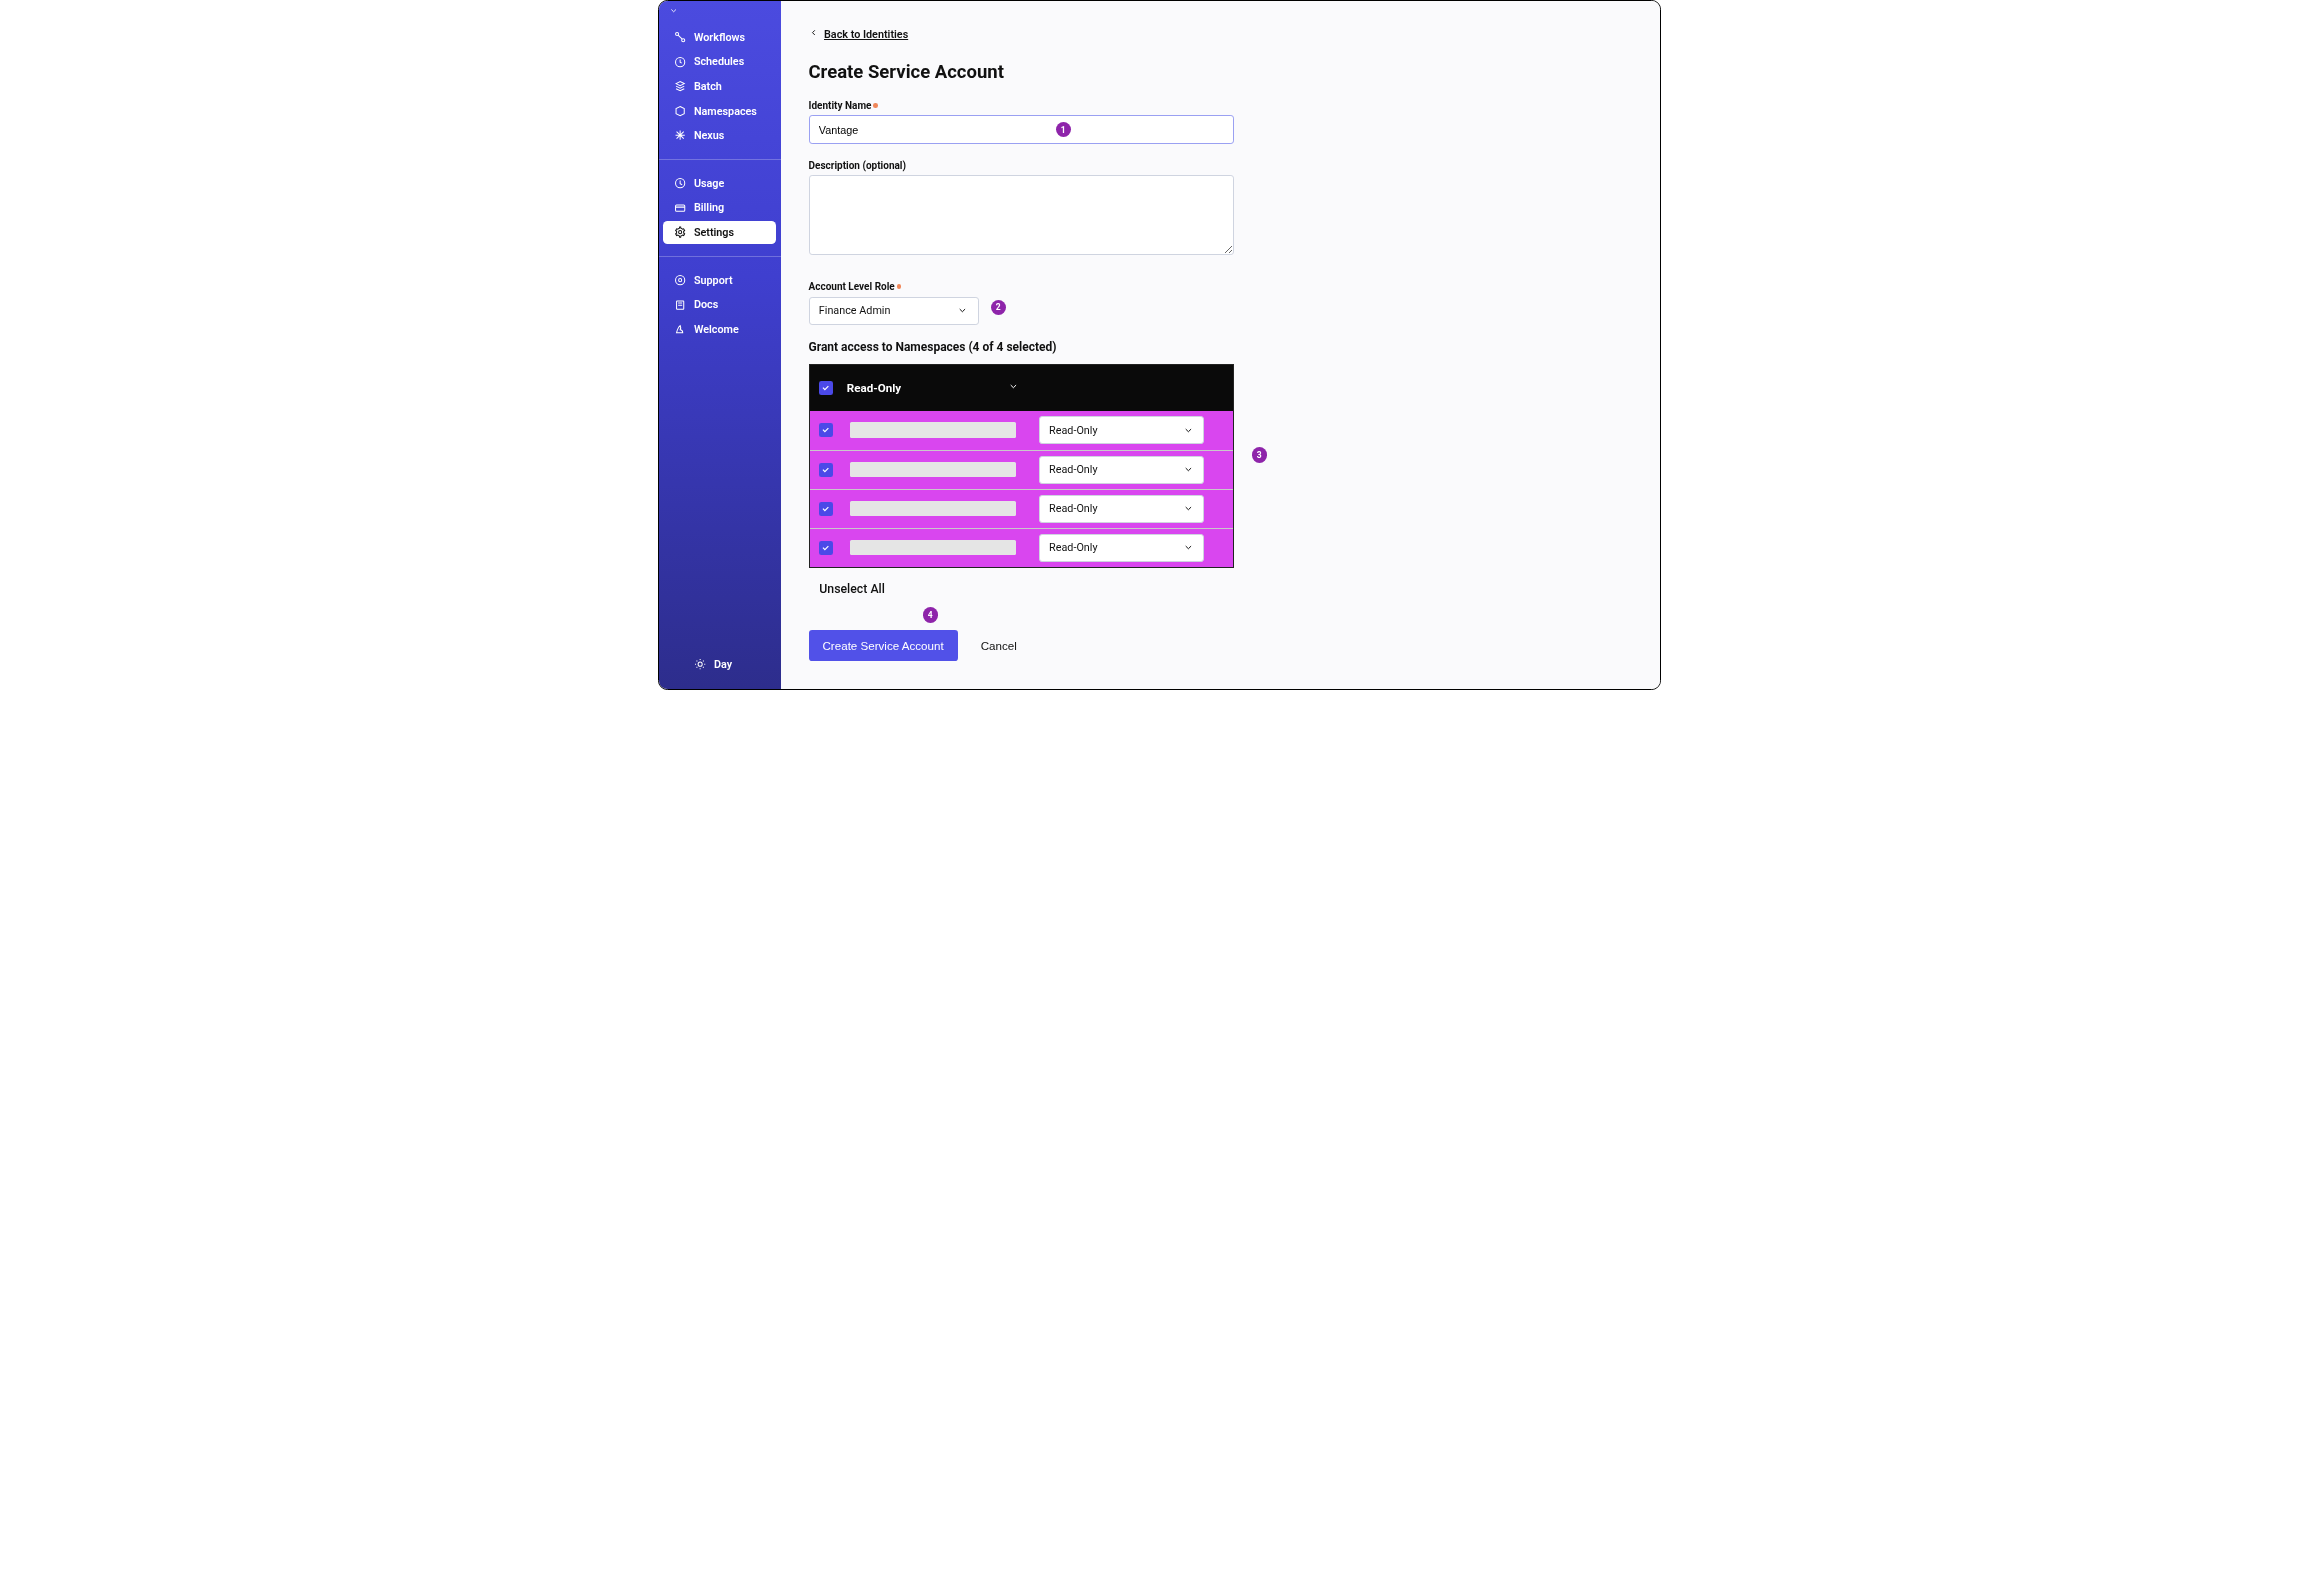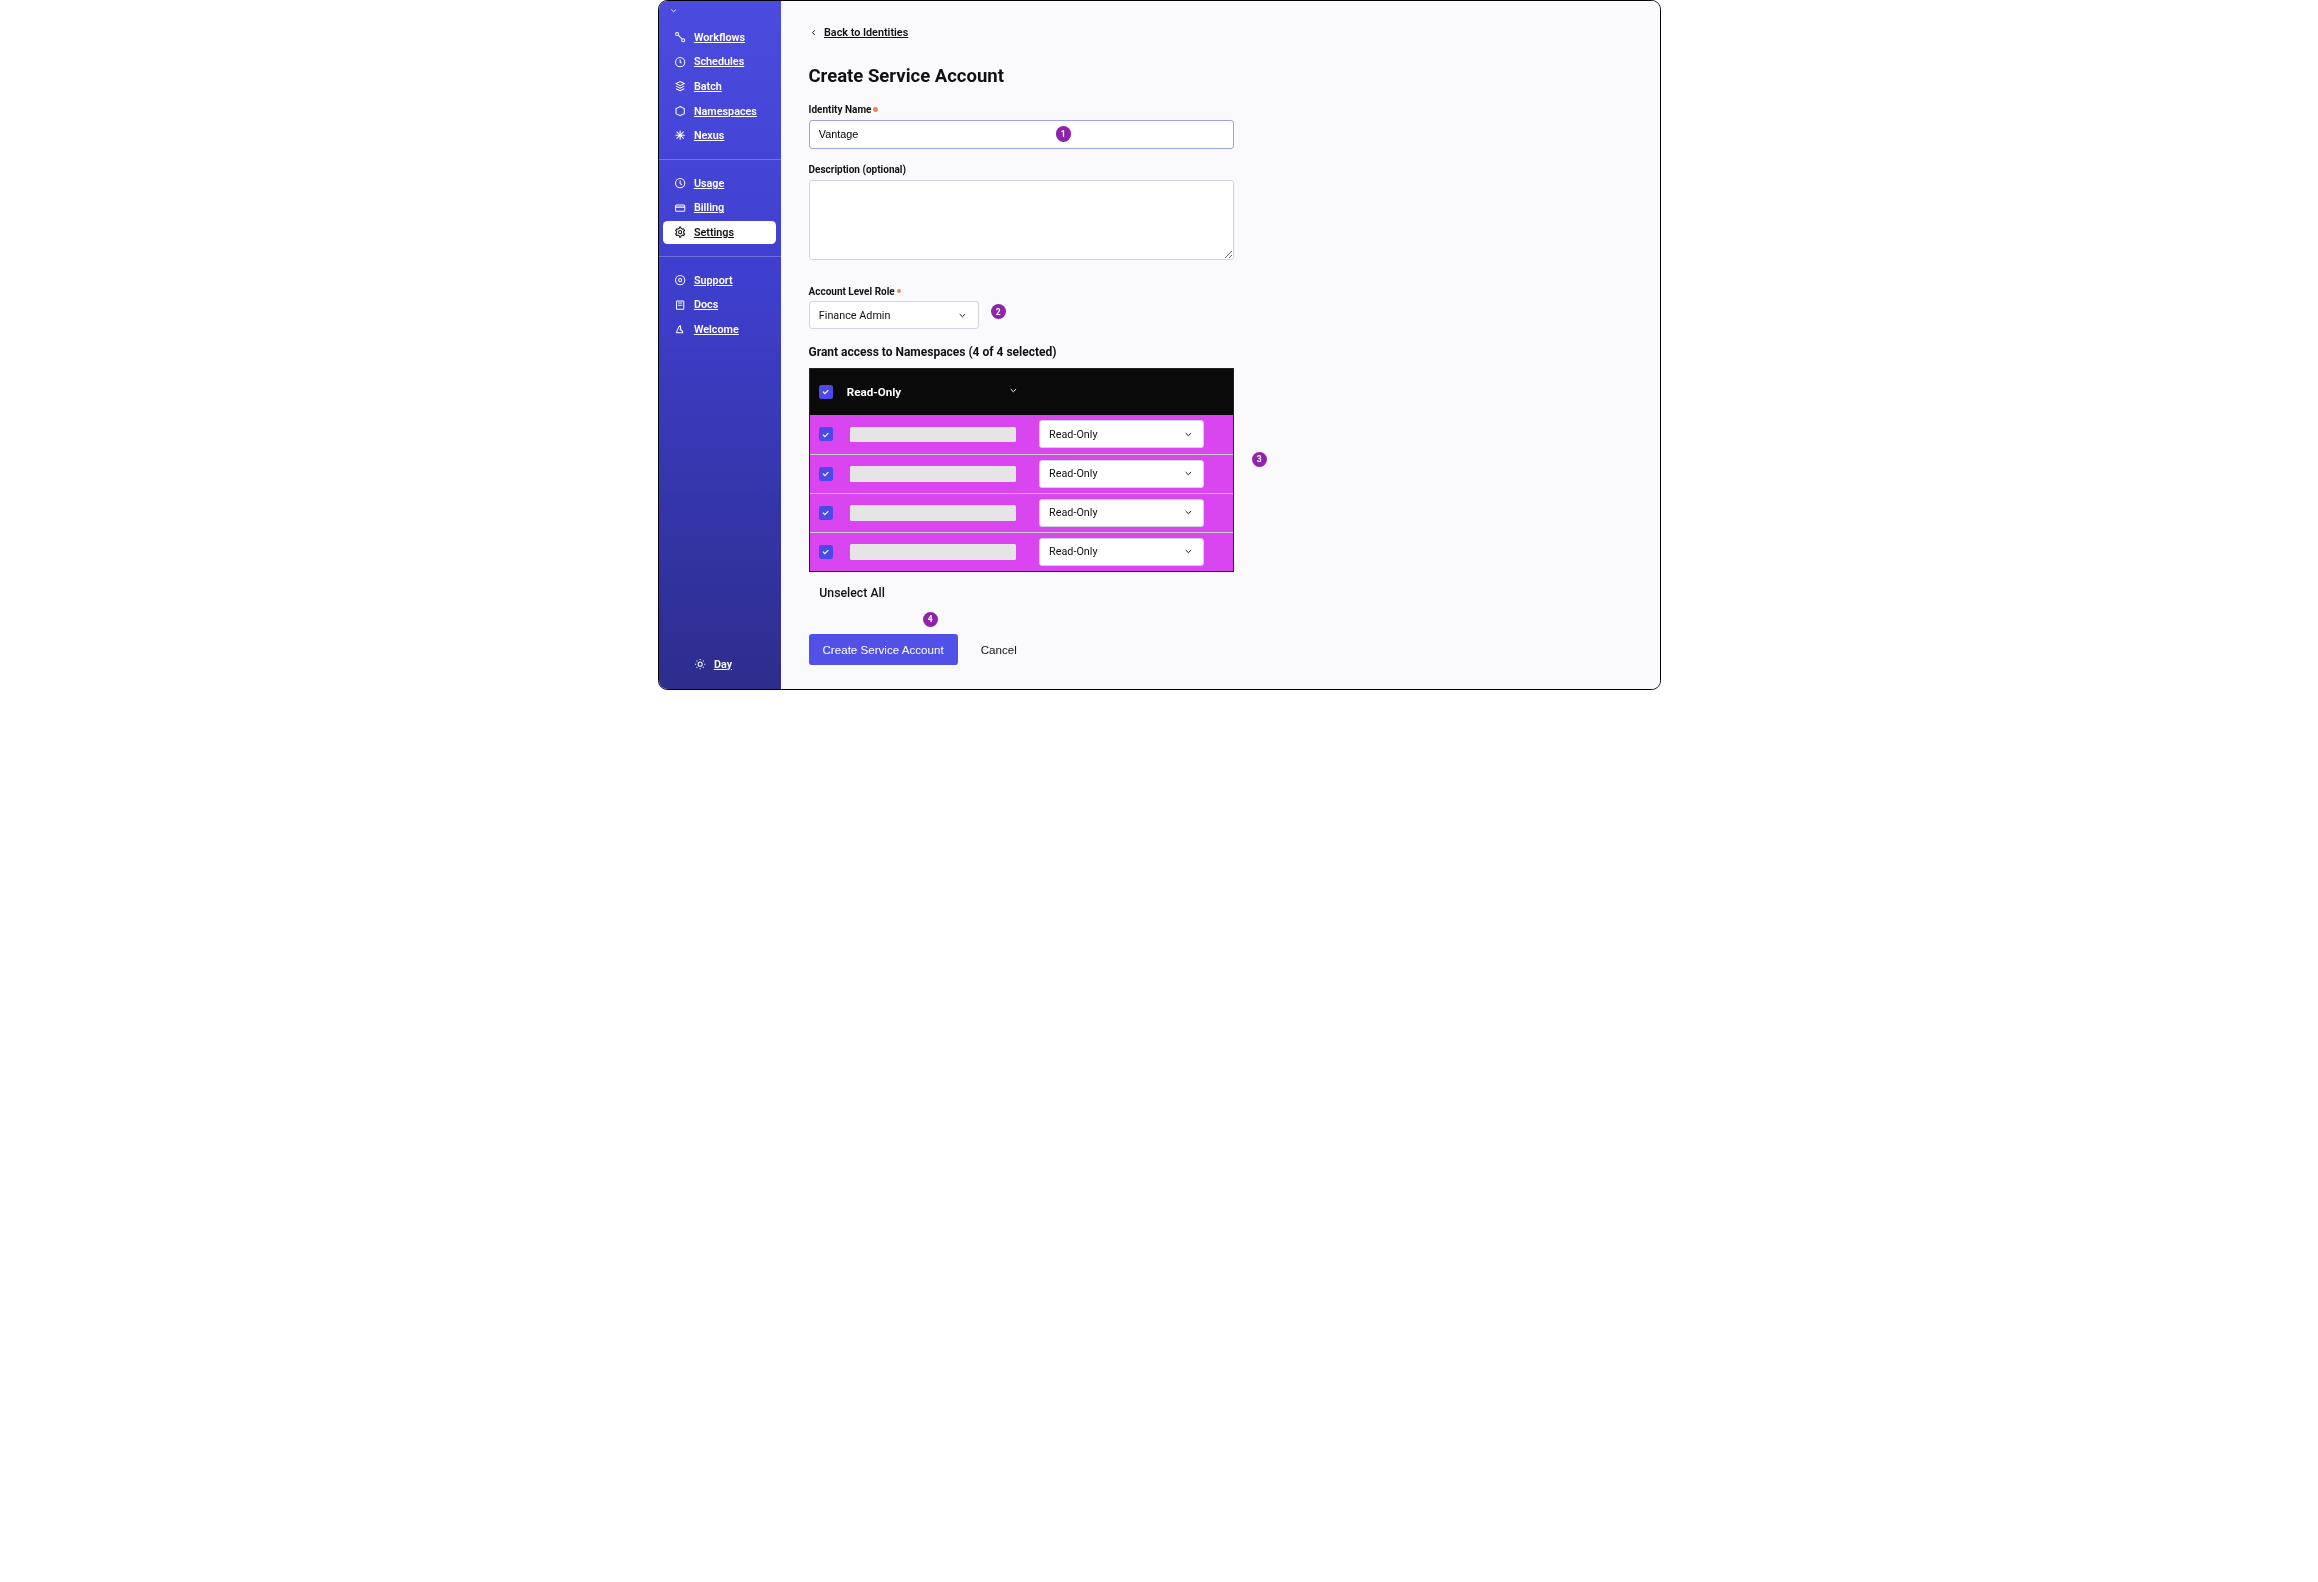--- a/index.html
+++ b/index.html
@@ -44,21 +44,20 @@
   .nav-item {
     display: flex;
     align-items: center;
     gap: 7.7px;
     padding: 5.4px 10.8px;
     font-size: 10.8px;
     font-weight: 600;
     cursor: pointer;
     border-radius: 4.6px;
     margin: 0.8px 4.6px;
-    text-decoration: underline;
   }
   .nav-item.active {
     background: #fff;
     color: #111;
   }
   .nav-item .icon {
     width: 12.3px; height: 12.3px;
     display: inline-flex; align-items: center; justify-content: center;
   }
   .nav-item .icon svg { width: 12.3px; height: 12.3px; fill: none; stroke: currentColor; stroke-width: 2; }
@@ -71,28 +70,27 @@
   
   .main {
     flex: 1;
     background: #fafafc;
     padding: 25px 28px;
     overflow: auto;
     position: relative;
   }
   .back-link {
     display: inline-flex;
-    align-items: center;
     gap: 6.2px;
     font-size: 10.8px;
     color: #111;
     text-decoration: underline;
     font-weight: 600;
     cursor: pointer;
-    margin-bottom: 26px;
+    margin-bottom: 20px;
   }
   .back-link svg { width: 9.3px; height: 9.3px; stroke: #111; stroke-width: 2.5; fill:none; }
   .page-title {
     font-size: 18.5px;
     font-weight: 700;
     margin-bottom: 17px;
   }
   .form-label {
     font-size: 10px;
     font-weight: 700;

